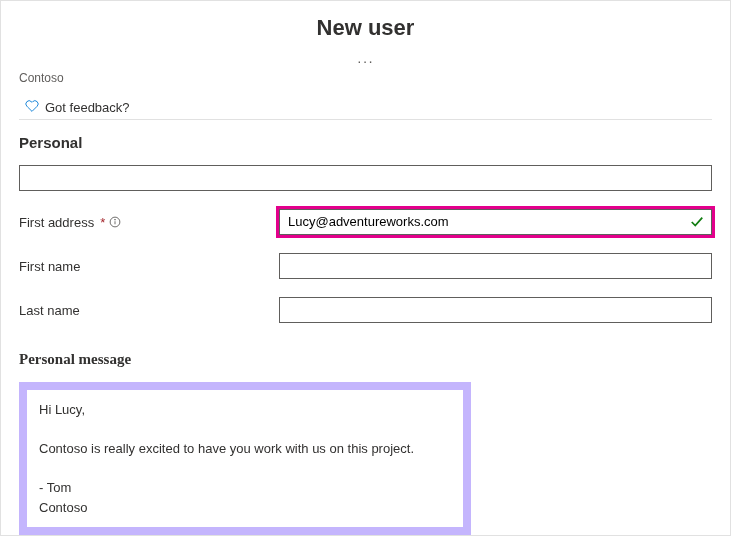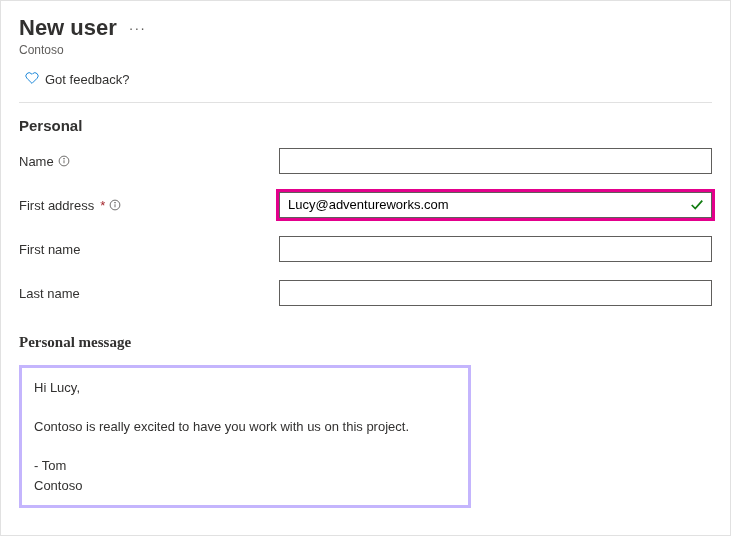--- a/index.html
+++ b/index.html
@@ -11,20 +11,21 @@
       width: 731px;
       height: 536px;
       border: 1px solid #e1e1e1;
       padding: 14px 18px;
       overflow: hidden;
     }
     .header-row {
       display: flex;
       align-items: center;
       gap: 12px;
+      flex-direction: column;
     }
     .title {
       font-size: 22px;
       font-weight: 600;
       color: #323130;
     }
     .ellipsis {
       font-size: 14px;
       color: #605e5c;
       letter-spacing: 1px;
@@ -33,21 +34,21 @@
     .subtitle {
       font-size: 12px;
       color: #605e5c;
       margin-top: 2px;
     }
     .feedback-row {
       display: flex;
       align-items: center;
       gap: 6px;
       margin-top: 14px;
-      padding-bottom: 14px;
+      padding-bottom: 3px;
       padding-left: 6px;
       border-bottom: 1px solid #e1e1e1;
     }
     .heart-icon {
       width: 14px;
       height: 14px;
       stroke: #0078d4;
       fill: none;
       stroke-width: 1.5;
     }
@@ -113,21 +114,21 @@
       transform: translateY(-50%);
       width: 14px;
       height: 14px;
     }
     .check-icon svg {
       stroke: #107c10;
       fill: none;
       stroke-width: 2;
     }
     .message-box {
-      border: 3px solid #c4b5fd;
+      border: 8px solid #c4b5fd;
       padding: 10px 12px;
       font-size: 13px;
       line-height: 1.5;
       margin-top: 4px;
       max-width: 452px;
       white-space: pre-line;
     }
   </style>
 </head>
 <body>
@@ -143,30 +144,20 @@
     <svg class="heart-icon" viewBox="0 0 24 24">
         <path d="M20.84 4.61a5.5 5.5 0 0 0-7.78 0L12 5.67l-1.06-1.06a5.5 5.5 0 0 0-7.78 7.78l1.06 1.06L12 21.23l7.78-7.78 1.06-1.06a5.5 5.5 0 0 0 0-7.78z"></path>
       </svg>
   </span>
   <span class="feedback-text">Got feedback?</span>
 </div>
 
 <div class="section-title">Personal</div>
 
 <div class="form-row">
-  <div class="form-label">
-    <span>Name</span>
-    <span class="info-icon">
-      <svg viewBox="0 0 16 16">
-          <circle cx="8" cy="8" r="6.5"></circle>
-          <line x1="8" y1="7" x2="8" y2="11"></line>
-          <circle cx="8" cy="5" r="0.5" fill="#605e5c"></circle>
-        </svg>
-    </span>
-  </div>
   <div class="input-wrap">
     <input type="text" class="text-input" value="" style="">
   </div>
 </div>
 
 <div class="form-row">
   <div class="form-label">
     <span>First address</span>
     <span class="required">*</span>
     <span class="info-icon">

